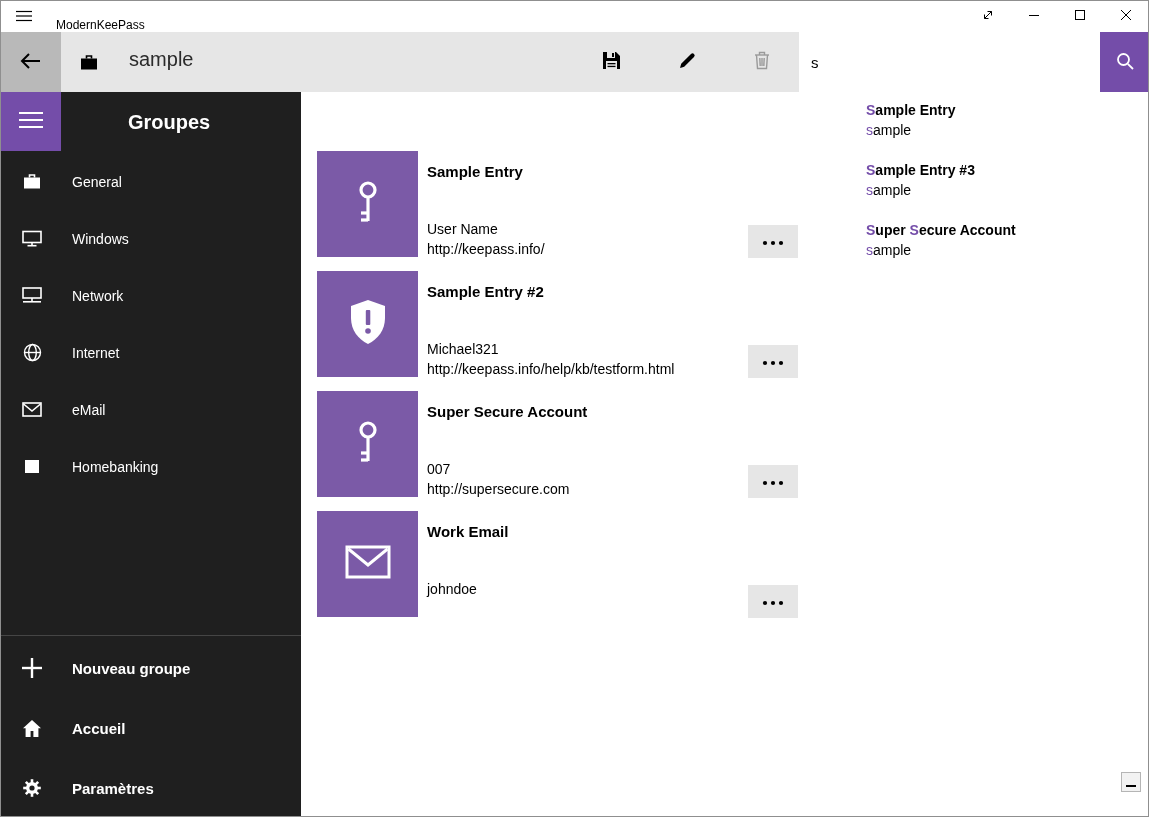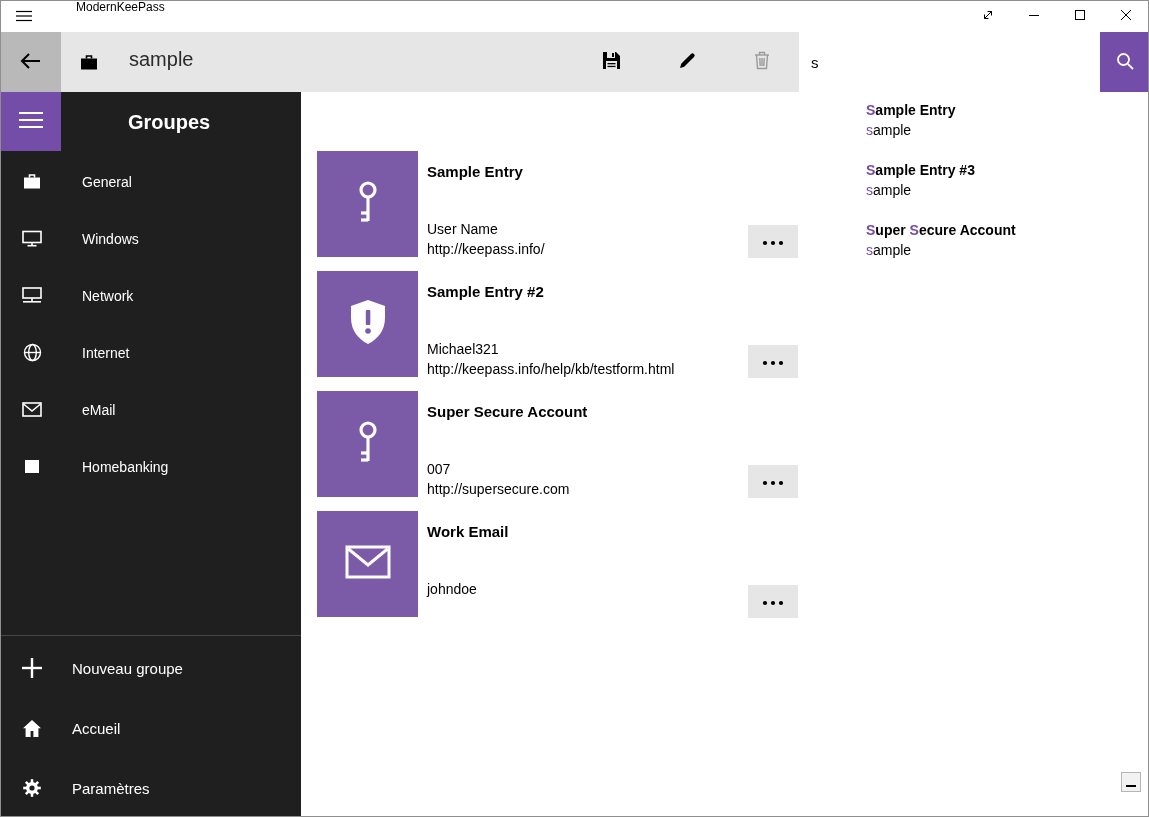--- a/index.html
+++ b/index.html
@@ -8,21 +8,21 @@
     font-family: "Liberation Sans", sans-serif;
     position: relative;
     background: #fff;
     color: #000;
     overflow: hidden;
     cursor: default;
   }
   .frame { position: absolute; inset: 0; border: 1px solid #8f8f8f; pointer-events: none; z-index: 300; }
 
   
-  .titlebar { position: absolute; left: 0; top: 0; width: 100%; height: 32px; background: #fff; display: flex; align-items: flex-start; z-index: 20; gap: 20px; }
+  .titlebar { position: absolute; left: 0; top: 0; width: 100%; height: 32px; background: #fff; display: flex; align-items: flex-end; z-index: 20; }
   .tb-hamburger { width: 48px; height: 32px; display: flex; align-items: center; justify-content: center; }
   .tb-title { font-size: 12px; margin-left: 8px; }
   .tb-controls { margin-left: auto; display: flex; }
   .tb-btn { width: 46px; height: 32px; display: flex; align-items: center; justify-content: center; background: #fff; border: none; }
 
   
   .appbar { position: absolute; left: 0; top: 32px; width: 100%; height: 60px; background: var(--appbar-bg, #e6e6e6); z-index: 10; }
   .back-btn { position: absolute; left: 0; top: 0; width: 61px; height: 60px; background: #b9b9b9; border: none; display: flex; align-items: center; justify-content: center; cursor: pointer; }
   .appbar-briefcase { position: absolute; left: 80px; top: 22px; }
   .appbar-title { position: absolute; left: 129px; top: 16px; font-size: 20px; color: #2b2b2b; }
@@ -38,26 +38,26 @@
   .result-sub { font-size: 14px; line-height: 20px; }
   .hl { color: var(--accent, #744da9); }
 
   
   .sidebar { position: absolute; left: 0; top: 92px; width: 301px; height: 725px; background: var(--sidebar-bg, #1f1f1f); z-index: 5; }
   .sb-hamburger { position: absolute; left: 0; top: 0; width: 61px; height: 59px; background: var(--accent, #744da9); border: none; display: flex; align-items: center; justify-content: center; cursor: pointer; }
   .sb-heading { position: absolute; left: 90px; top: 19px; color: #fff; font-size: 20px; font-weight: bold; margin-left: 38px; }
   .group-list { position: absolute; left: 0; top: 61px; width: 100%; }
   .group-item { height: 57px; display: flex; align-items: center; cursor: pointer; }
   .gi-icon { width: 20px; margin-left: 22px; display: flex; justify-content: center; flex: none; }
-  .gi-label { margin-left: 40px; color: #fff; font-size: 14px; }
+  .gi-label { margin-left: 30px; color: #fff; font-size: 14px; }
   .sb-divider { position: absolute; left: 0; top: 543px; width: 100%; border-top: 1px solid #454545; }
   .footer-list { position: absolute; left: 0; top: 546px; width: 100%; }
   .footer-item { height: 60px; display: flex; align-items: center; cursor: pointer; }
   .fi-icon { width: 24px; margin-left: 20px; display: flex; justify-content: center; flex: none; }
-  .fi-label { margin-left: 28px; color: #fff; font-size: 15px; font-weight: normal; }
+  .fi-label { margin-left: 28px; color: #fff; font-size: 15px; font-weight: bold; }
 
   
   .main { position: absolute; left: 301px; top: 92px; width: 848px; height: 725px; background: #fff; }
   .entry-list { padding-top: 59px; }
   .entry-row { position: relative; height: 106px; margin: 0 0 14px 16px; display: flex; cursor: pointer; }
   .entry-tile { width: 101px; height: 106px; background: var(--tile, #7b5aa7); display: flex; align-items: center; justify-content: center; flex: none; }
   .entry-info { margin-left: 9px; padding-top: 12px; }
   .entry-title { font-size: 15px; font-weight: bold; }
   .entry-user { font-size: 14px; margin-top: 39px; line-height: 20px; }
   .entry-url { font-size: 14px; line-height: 20px; }

